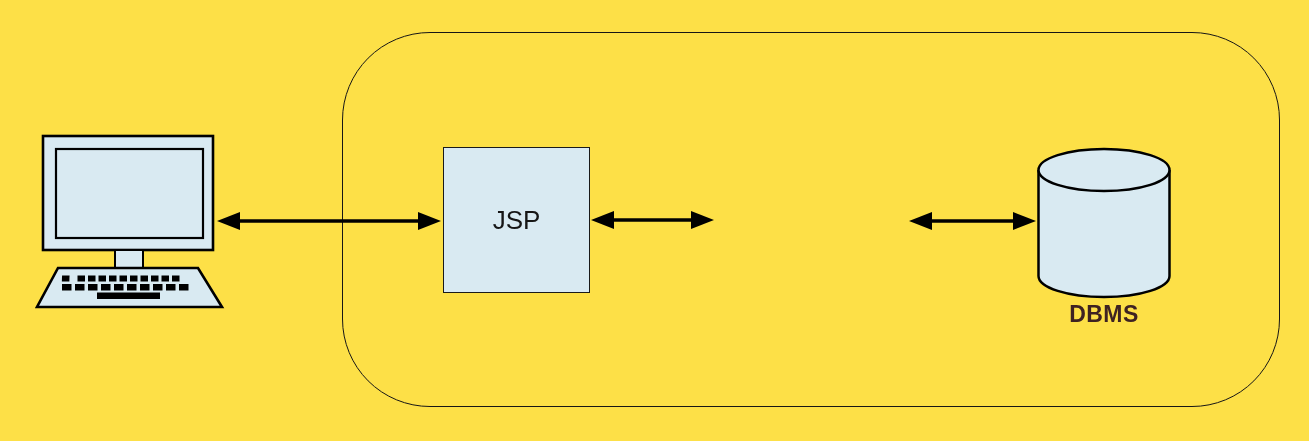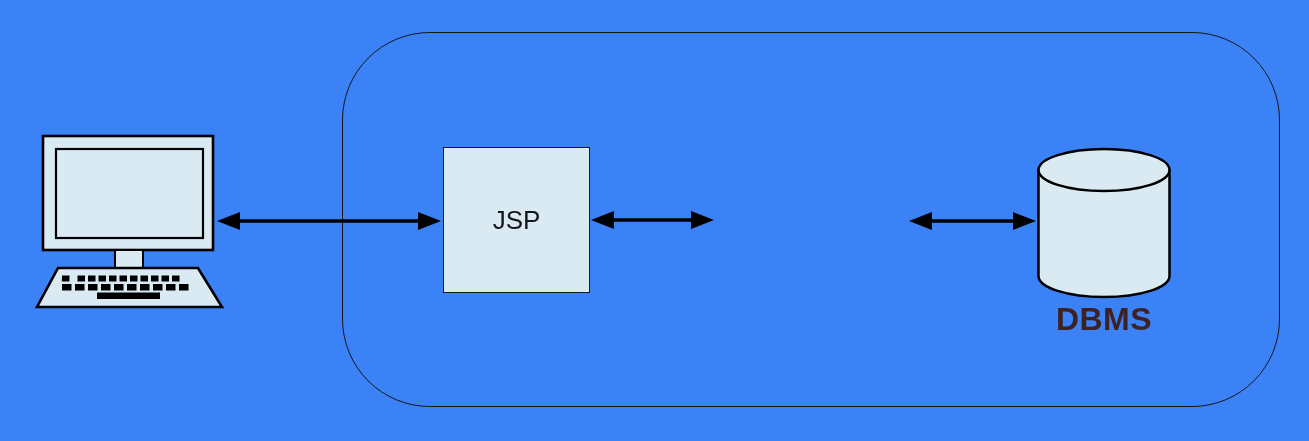--- a/index.html
+++ b/index.html
@@ -3,21 +3,21 @@
 <meta charset="utf-8">
 <style>
   * { margin: 0; padding: 0; box-sizing: border-box; }
   html, body { background: #ffffff; }
   body { font-family: "Liberation Sans", "DejaVu Sans", sans-serif; }
 
   .canvas {
     position: relative;
     width: 1309px;
     height: 441px;
-    background: #3b82f6;
+    background: #fde047;
     overflow: hidden;
   }
 
   
   .server-boundary {
     position: absolute;
     left: 342px;
     top: 32px;
     width: 938px;
     height: 375px;
@@ -75,21 +75,21 @@
     top: 147px;
     width: 136px;
     height: 152px;
   }
   .dbms-label {
     position: absolute;
     left: 1036px;
     top: 301px;
     width: 136px;
     text-align: center;
-    font-size: 32px;
+    font-size: 23px;
     font-weight: bold;
     letter-spacing: 0.5px;
     color: #3e2222;
   }
 
   
   .arrows-layer {
     position: absolute;
     left: 0;
     top: 0;

